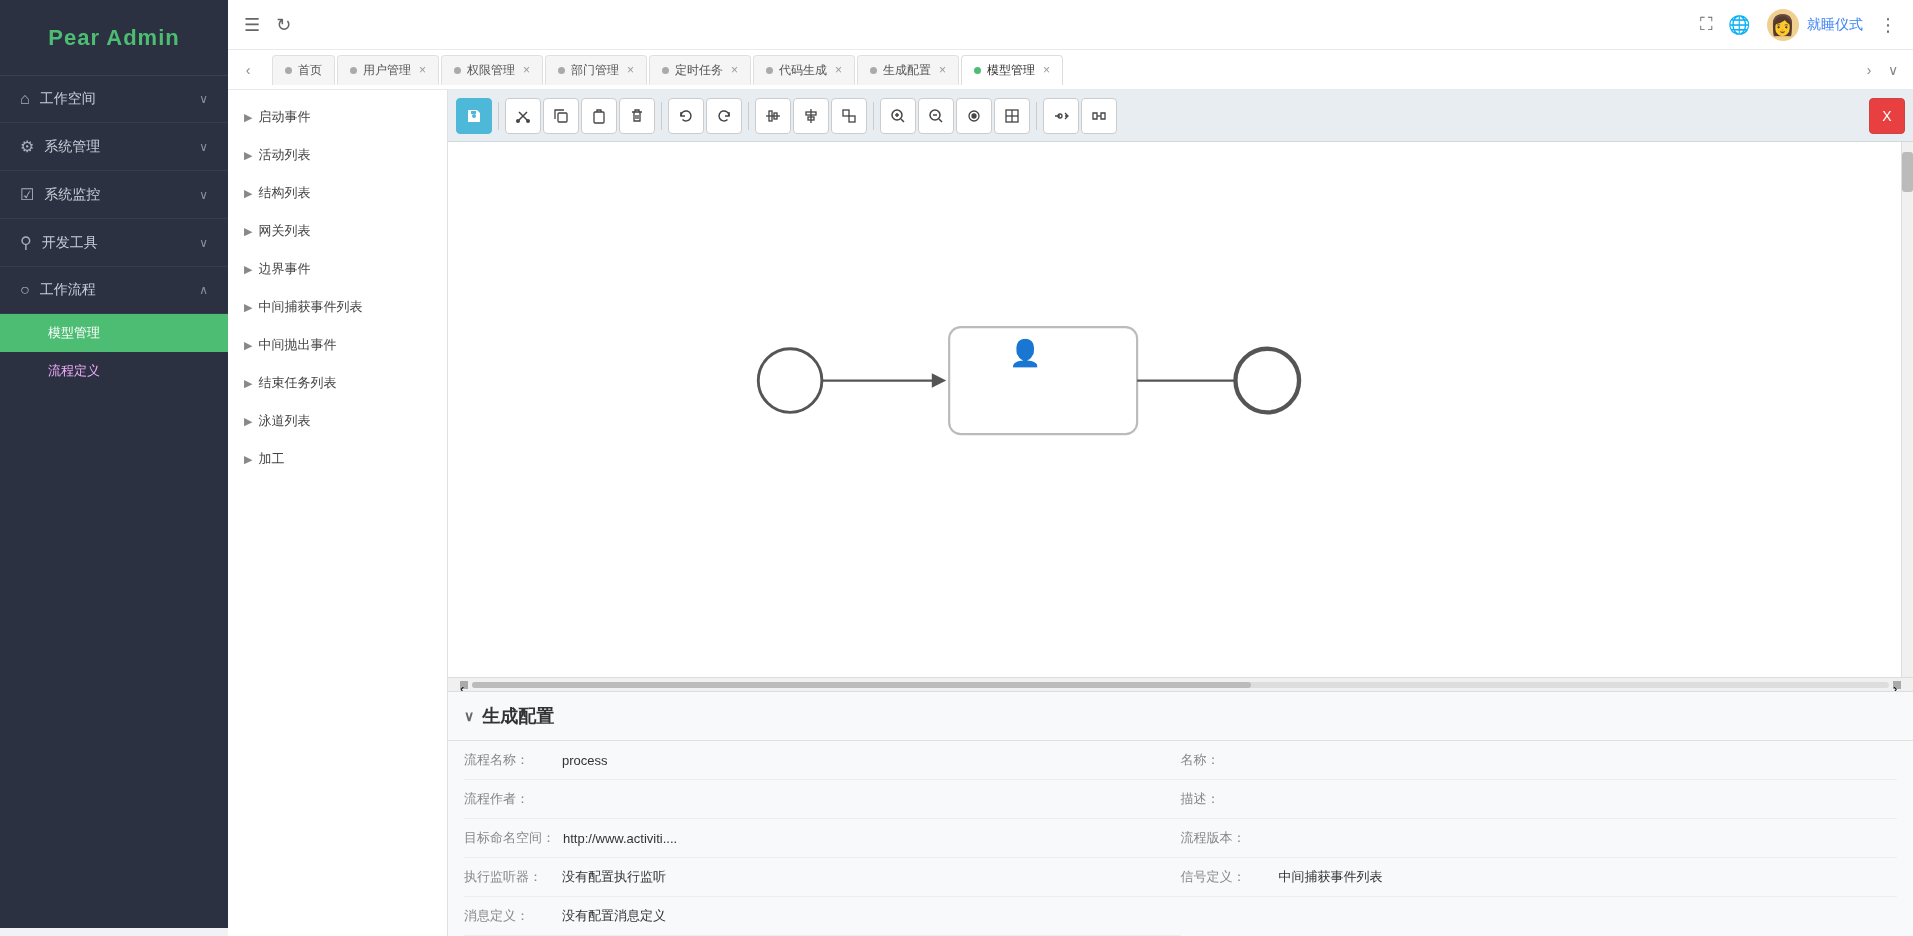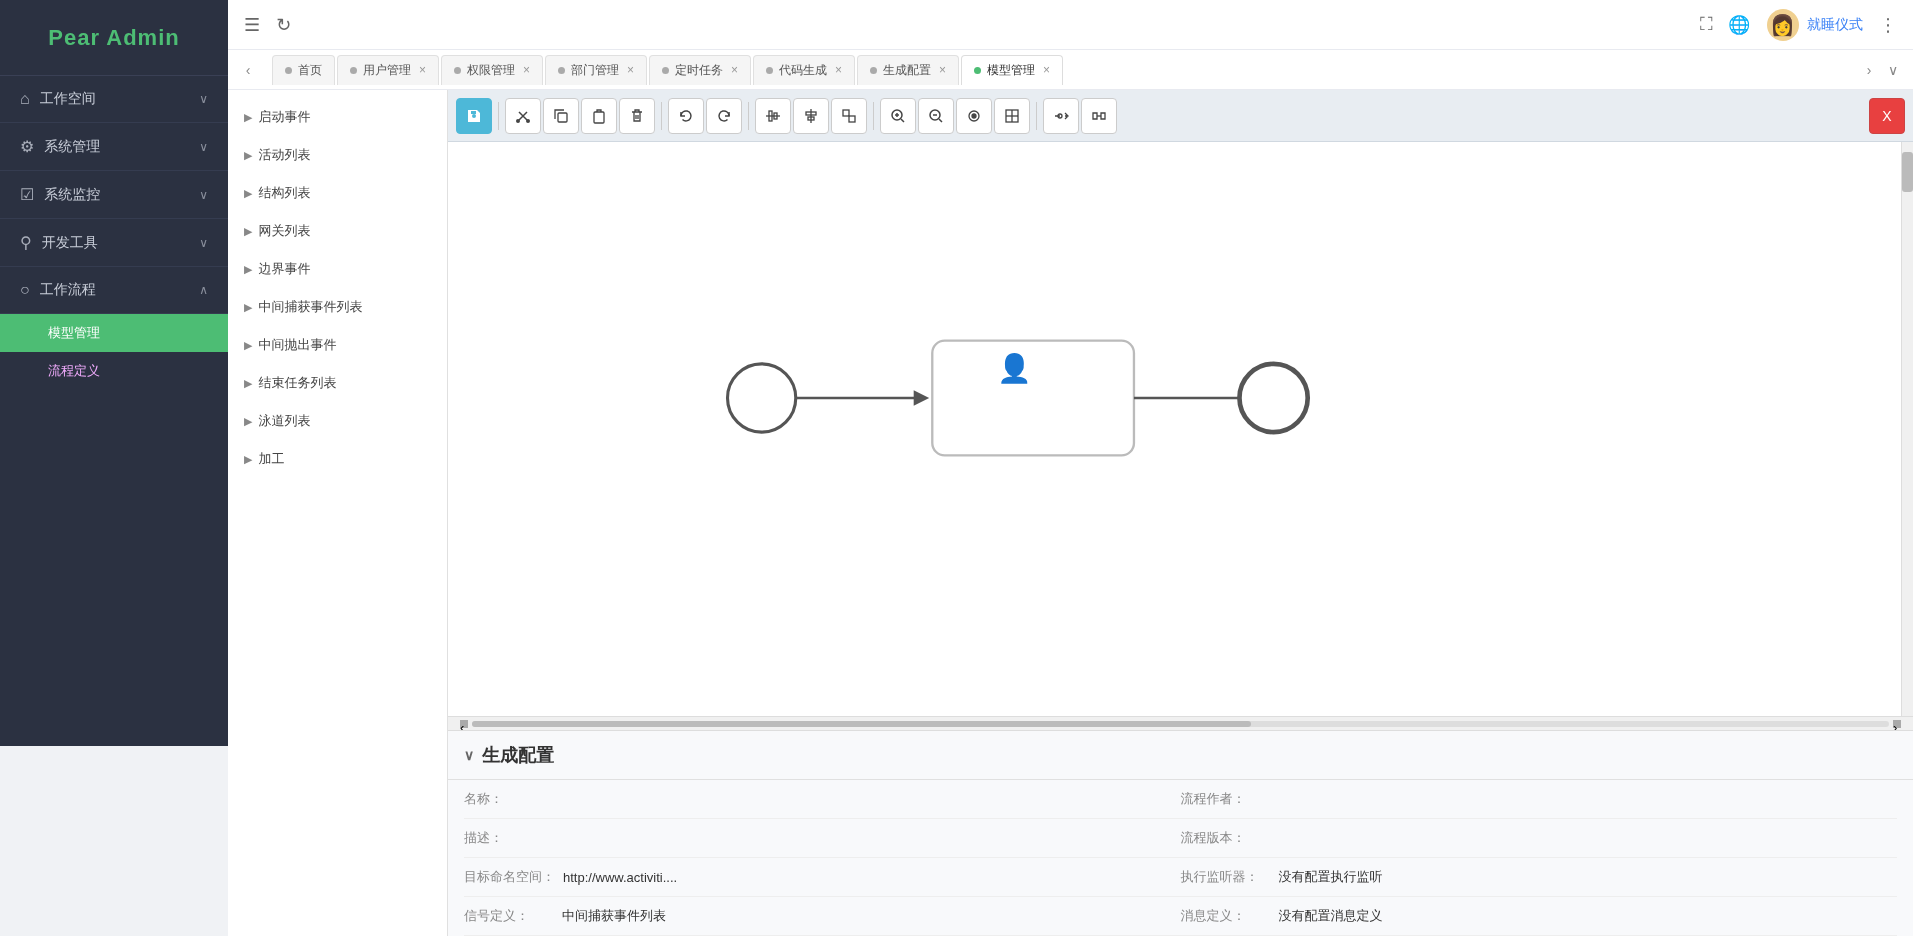--- a/index.html
+++ b/index.html
@@ -6,21 +6,21 @@
     body { font-family: 'Microsoft YaHei', Arial, sans-serif; font-size: 13px; display: flex; height: 936px; overflow: hidden; background: #f0f2f5; }
 
     
     #sidebar {
       width: 228px;
       min-width: 228px;
       background: #2b3141;
       color: #c8cdd8;
       display: flex;
       flex-direction: column;
-      height: 746px;
+      height: 928px;
       overflow-y: auto;
     }
     #sidebar-logo {
       height: 76px;
       display: flex;
       align-items: center;
       justify-content: center;
       background: #2b3141;
       border-bottom: 1px solid #3a4055;
     }
@@ -687,41 +687,45 @@
         </div>
 
         <div id="properties-panel">
           <div class="props-title">
             <span class="chevron-down">∨</span>
             <span>生成配置</span>
           </div>
           <div class="props-grid">
 
             <div class="props-row">
+              <span class="props-label">流程名称：</span>
+              <span class="props-value">process</span>
+            </div>
+            <div class="props-row">
               <span class="props-label">名称：</span>
               <span class="props-value"></span>
             </div>
 
             <div class="props-row">
               <span class="props-label">流程作者：</span>
               <span class="props-value"></span>
             </div>
             <div class="props-row">
               <span class="props-label">描述：</span>
               <span class="props-value"></span>
             </div>
 
             <div class="props-row">
+              <span class="props-label">目标命名空间：</span>
+              <span class="props-value">http://www.activiti....</span>
+            </div>
+            <div class="props-row">
               <span class="props-label">流程版本：</span>
               <span class="props-value"></span>
             </div>
-            <div class="props-row">
-              <span class="props-label">目标命名空间：</span>
-              <span class="props-value">http://www.activiti....</span>
-            </div>
 
             <div class="props-row">
               <span class="props-label">执行监听器：</span>
               <span class="props-value">没有配置执行监听</span>
             </div>
 
             <div class="props-row">
               <span class="props-label">信号定义：</span>
               <span class="props-value">中间捕获事件列表</span>
             </div>

